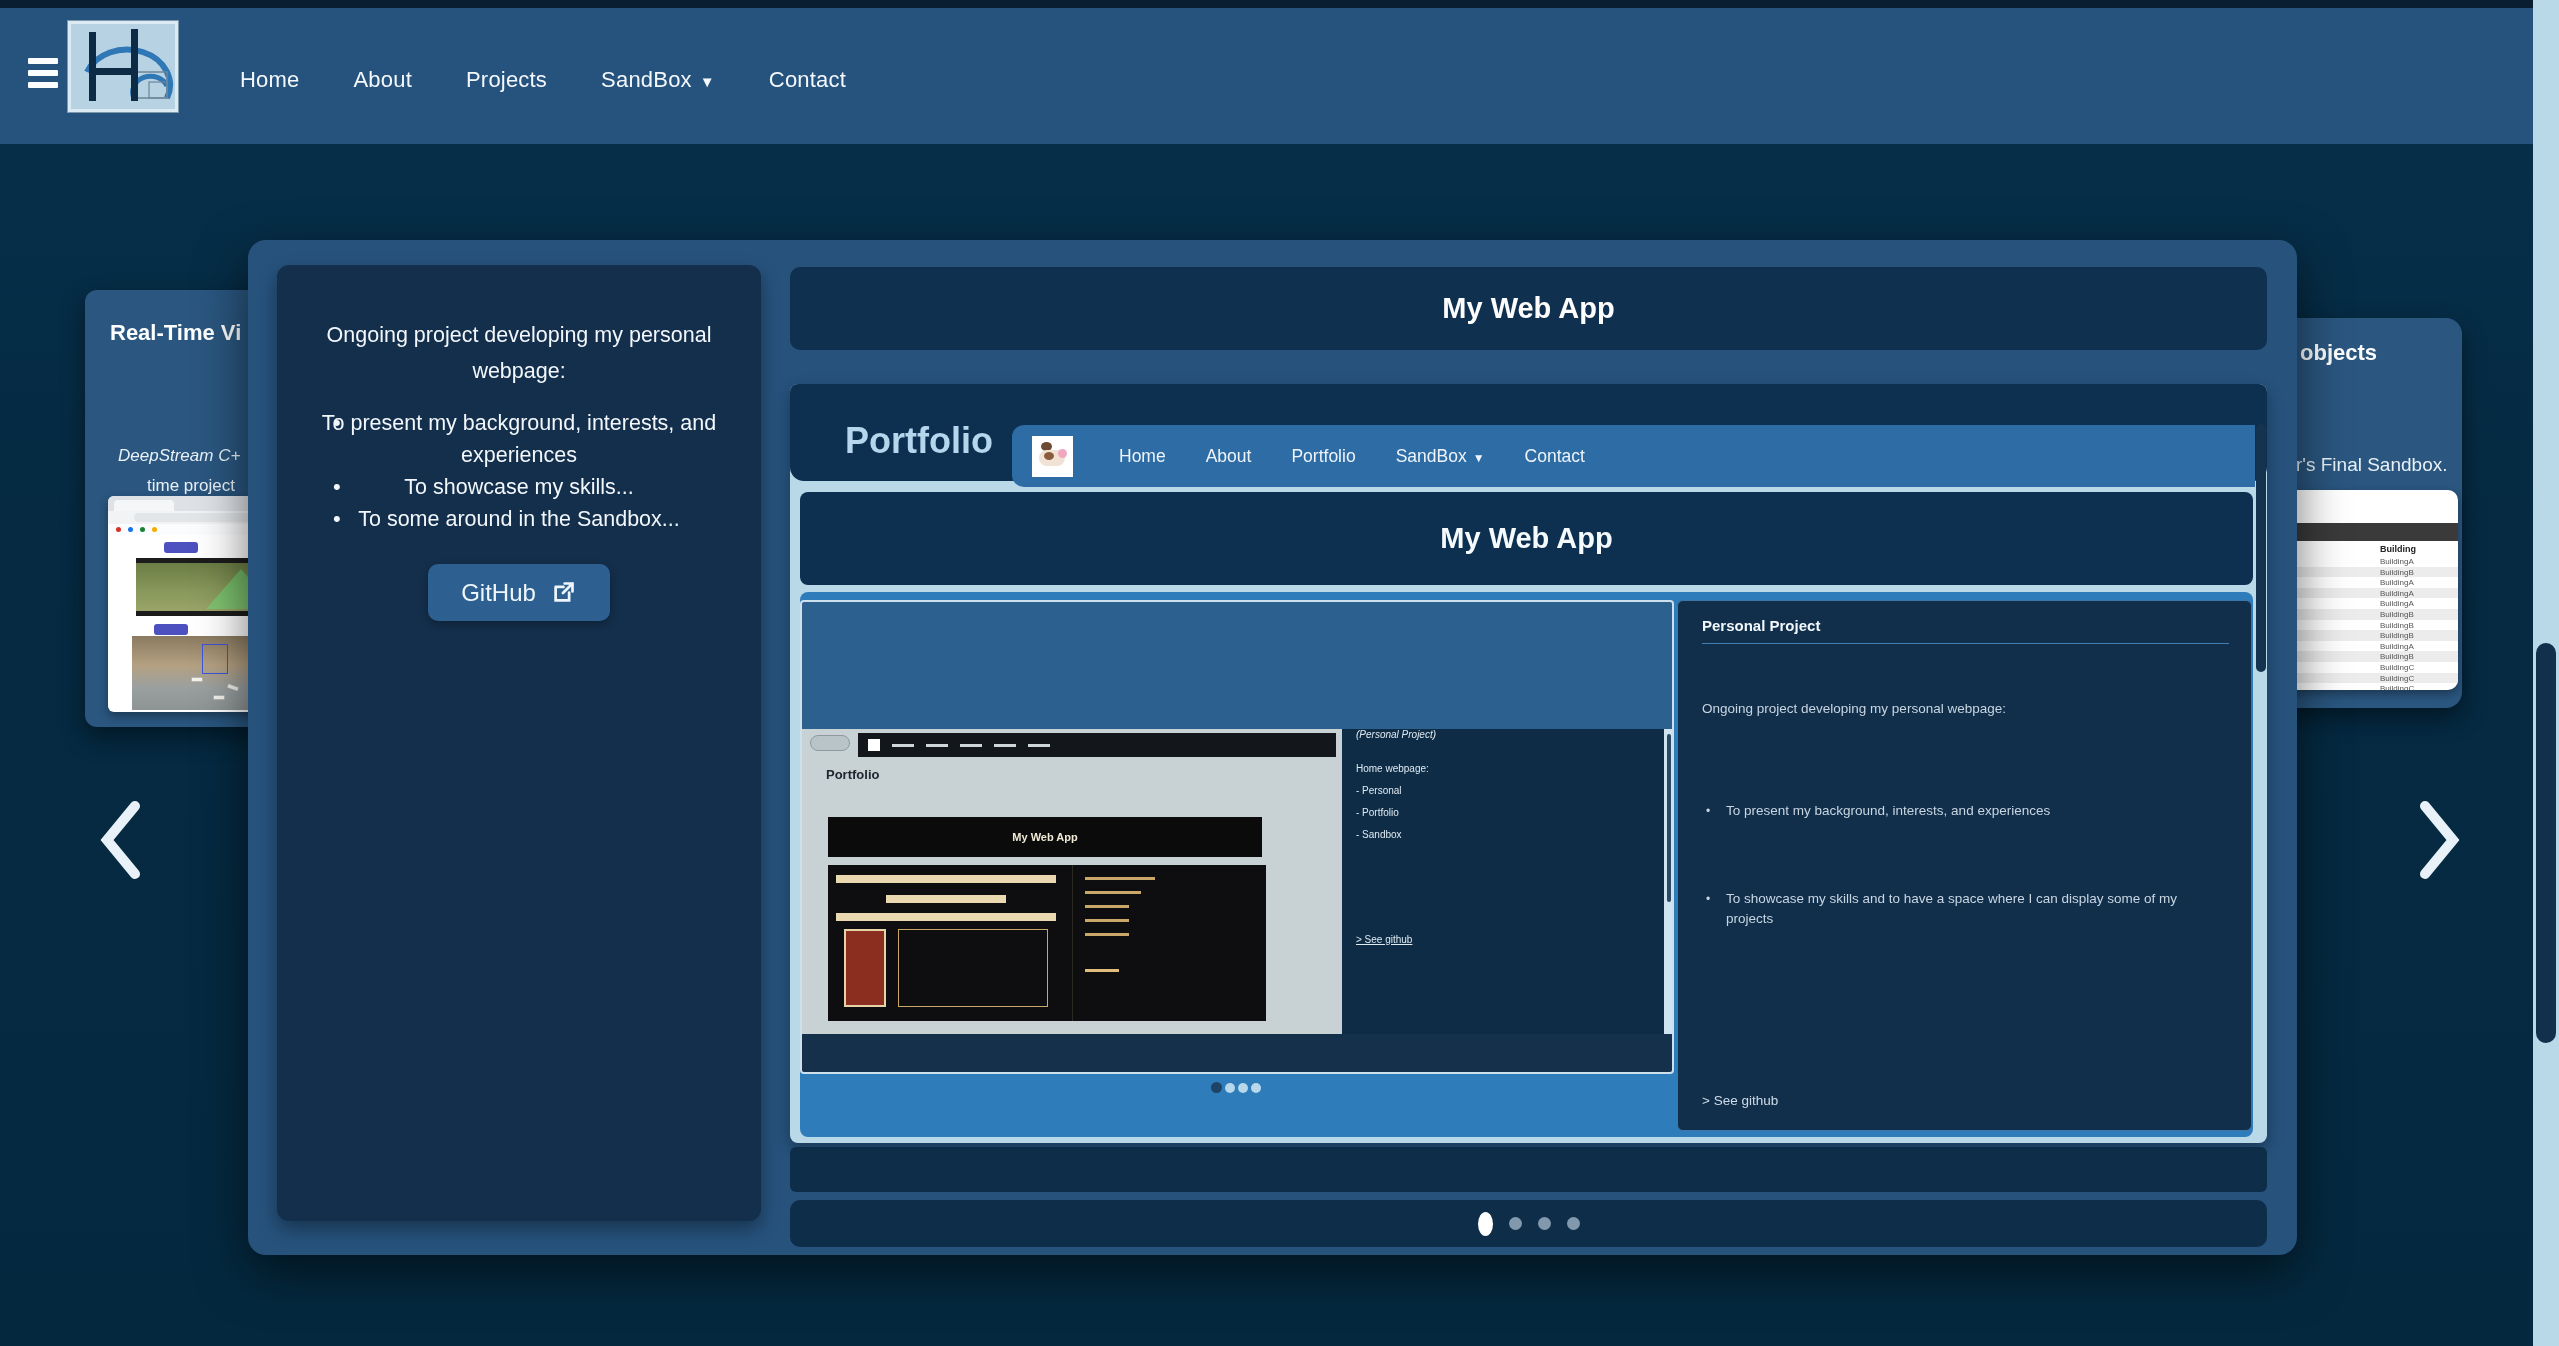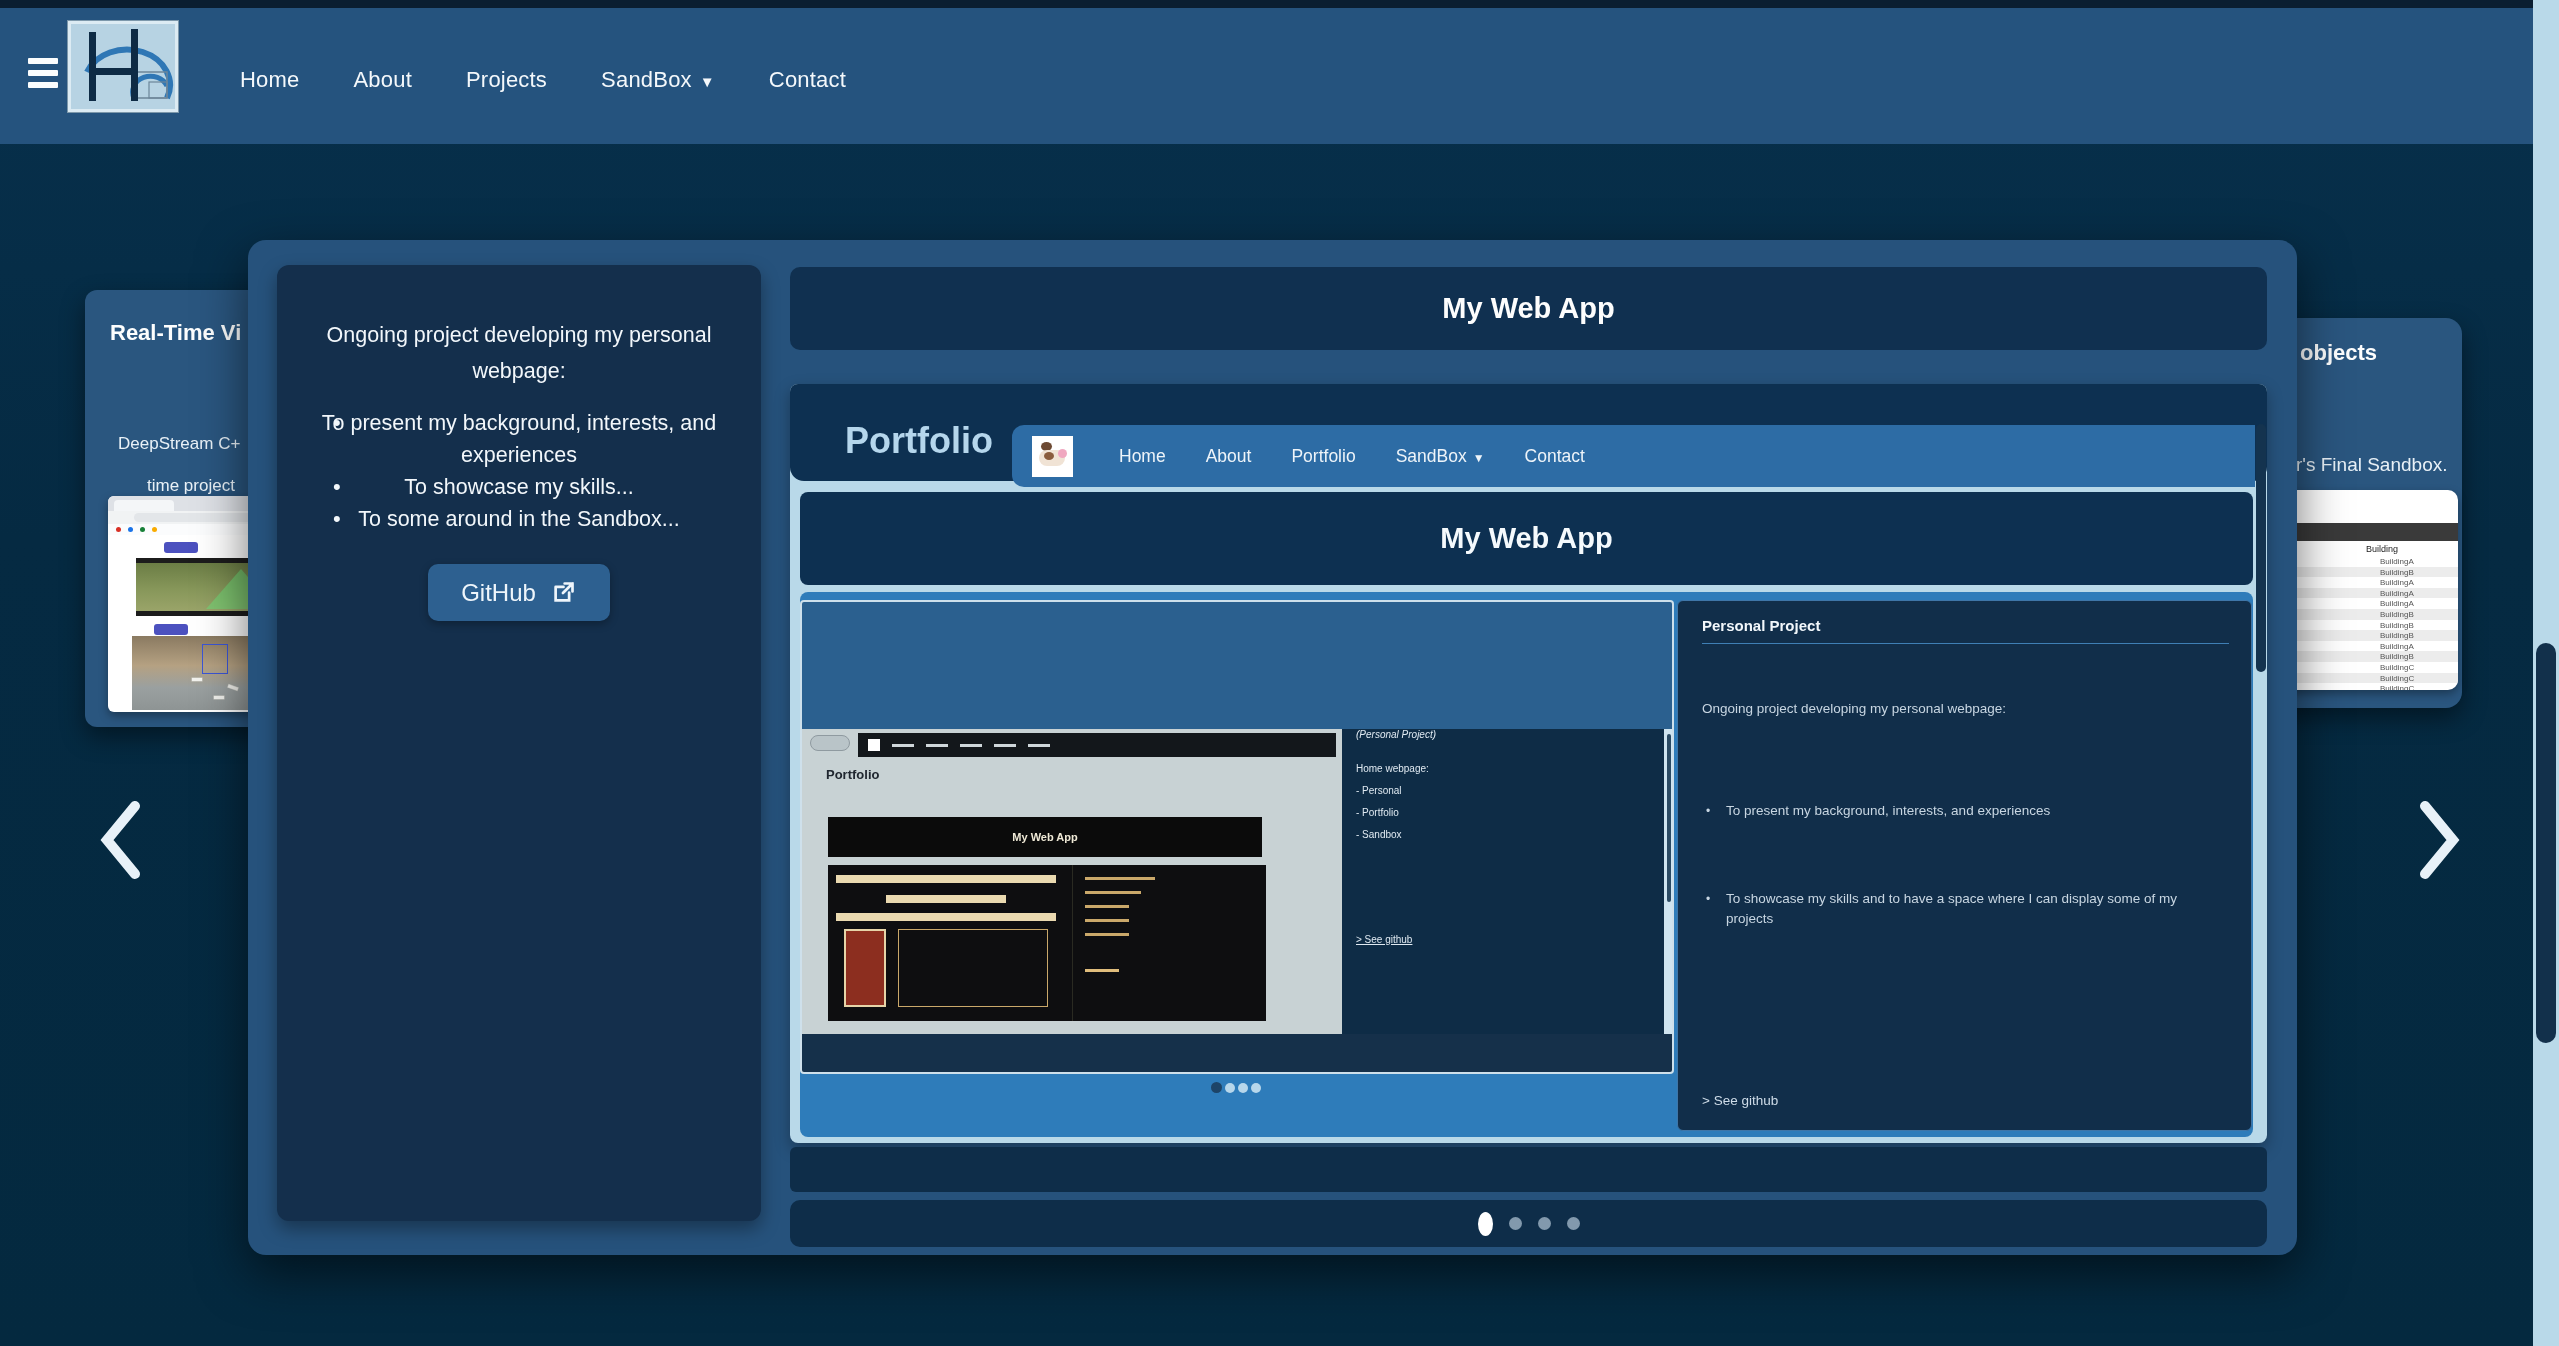--- a/index.html
+++ b/index.html
@@ -47,21 +47,21 @@
   .lc-green { position:absolute; left:70px; top:6px; width:70px; height:40px; background:rgba(110,220,120,.55); clip-path:polygon(0 100%,50% 0,100% 100%); }
   .lc-term { position:absolute; right:0; top:0; width:26px; height:100%; background:#0b0f0b;
              background-image:repeating-linear-gradient(180deg,#0b0f0b 0 4px,#1f5a2a 4px 6px); }
   .lc-img2 { position:absolute; left:24px; top:140px; width:246px; height:74px; background:linear-gradient(180deg,#8a7a61 0%,#b5a182 40%,#9aa0a0 70%,#8e9494 100%); }
   .lc-cross { position:absolute; width:10px; height:3px; background:#f2f2ee; box-shadow:0 0 0 .5px #cfcfc8; }
   .lc-bluebox { position:absolute; border:1px solid #3b55d6; }
 
   
   .rc-table { left:90px; top:172px; width:208px; height:200px; background:#ffffff; border-radius:10px; overflow:hidden; box-shadow:0 4px 10px rgba(0,0,0,.35); }
   .rc-head-bar { position:absolute; left:0; top:33px; width:100%; height:18px; background:#3a3a3a; }
-  .rc-col-head { position:absolute; left:116px; top:54px; font-size:9px; font-weight:normal; color:#222; }
+  .rc-col-head { position:absolute; left:130px; top:54px; font-size:9px; font-weight:bold; color:#222; }
   .rc-rows { position:absolute; left:0; top:66px; width:100%; }
   .rc-row { height:10.6px; position:relative; }
   .rc-row:nth-child(even){ background:#ececec; }
   .rc-row span { position:absolute; left:130px; top:1px; font-size:8px; color:#555; }
 
   
   .arrow { z-index:2; cursor:pointer; }
 
   
   .modal { left:248px; top:240px; width:2049px; height:1015px; background:#26527c; border-radius:18px;
@@ -178,21 +178,21 @@
       <span class="nav-item"><span>SandBox</span><span class="caret">▼</span></span>
       <span class="nav-item">Contact</span>
     </div>
   </div>
 
   <div class="abs pg-scroll-track"></div>
   <div class="abs pg-scroll-thumb"></div>
 
   <div class="abs card left-card">
     <div class="abs card-title" style="left:25px; top:30px; white-space:nowrap;">Real-Time Vi</div>
-    <div class="abs card-text" style="left:33px; top:144px; white-space:nowrap;">DeepStream C+</div>
+    <div class="abs card-text" style="left:33px; top:156px; white-space:nowrap;font-style:italic;">DeepStream C+</div>
     <div class="abs card-text" style="left:62px; top:186px; white-space:nowrap;">time project</div>
     <div class="abs lc-thumb">
       <div class="lc-tabs"></div>
       <div class="lc-tab"></div>
       <div class="lc-toolbar"></div>
       <div class="lc-url"></div>
       <div class="lc-bm"></div>
       <span class="lc-dot" style="left:8px; background:#d93025;"></span>
       <span class="lc-dot" style="left:20px; background:#1a73e8;"></span>
       <span class="lc-dot" style="left:32px; background:#188038;"></span>

